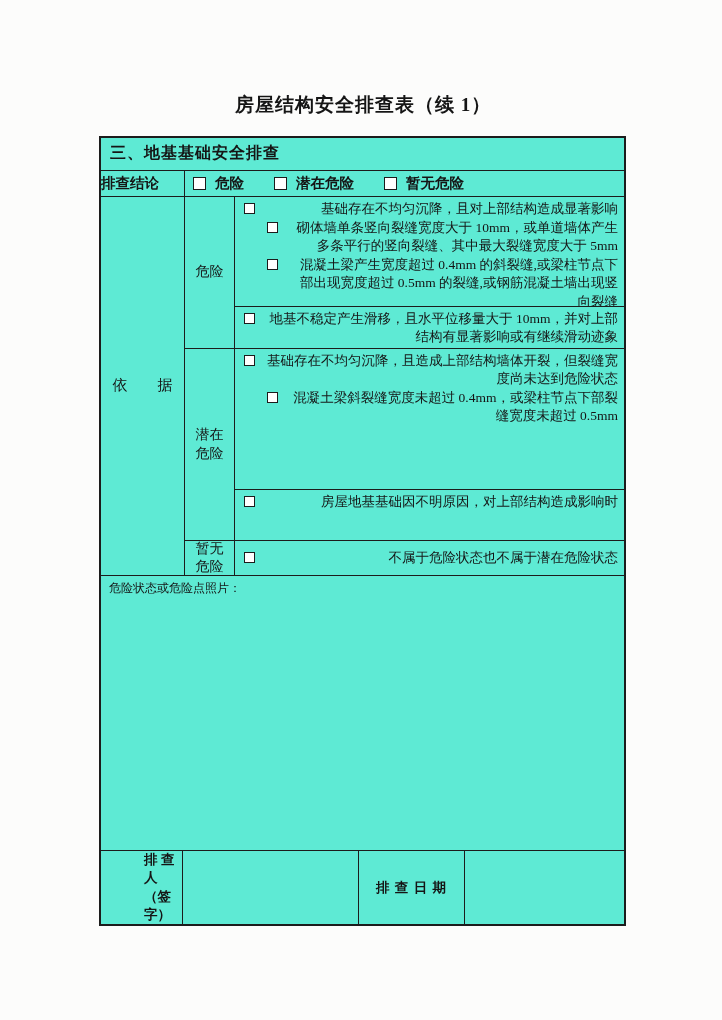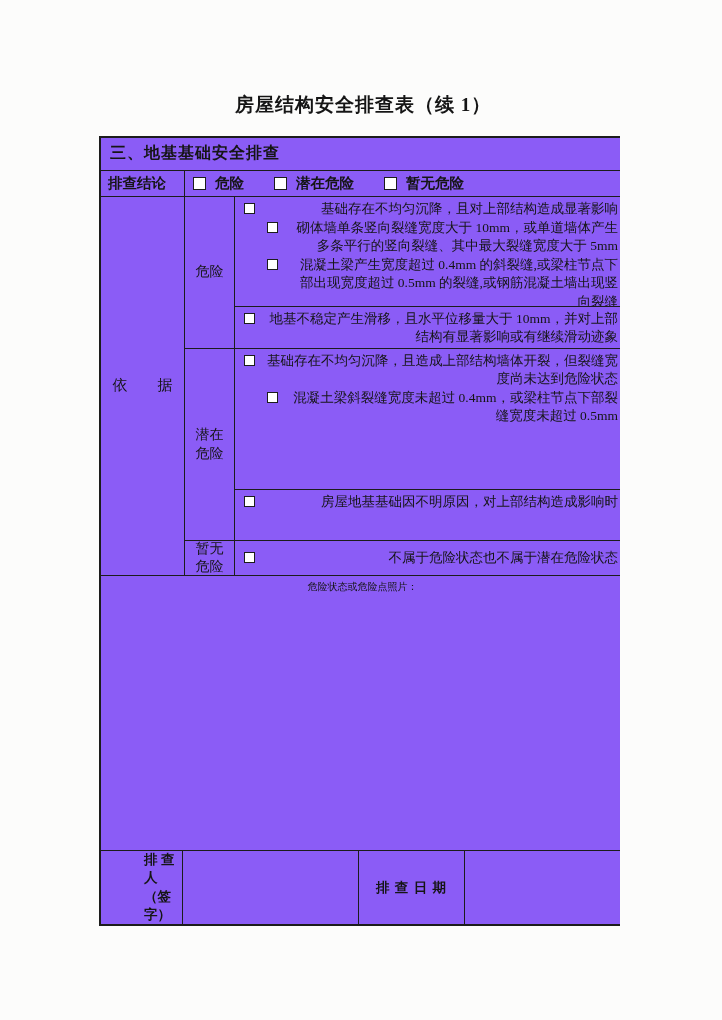--- a/index.html
+++ b/index.html
@@ -2,41 +2,41 @@
 <html><head>
 <meta charset="utf-8">
 <style>
   * { box-sizing: border-box; margin: 0; padding: 0; }
   html, body { width: 722px; height: 1020px; }
   body {
     background: #fcfcfb;
     color: #151515;
     font-family: "Liberation Serif", "DejaVu Serif", serif;
   }
-  .sheet { position: relative; width: 620px; height: 1020px; overflow: hidden; }
+  .sheet { position: relative; width: 722px; height: 1020px; overflow: hidden; }
 
   .doc-title {
     position: absolute; top: 92px; left: 0; width: 726px;
     text-align: center; font-size: 19px; font-weight: bold; letter-spacing: 1px;
   }
 
   .form-table {
     position: absolute; left: 99px; top: 136px; width: 527px; height: 790px;
     border: 2px solid #1c1c1c; display: flex; flex-direction: column;
-    background: #8b5cf6; overflow: hidden;
+    background: #5eead4; overflow: hidden;
   }
 
   .sec-header {
     height: 34px; border-bottom: 1.6px solid #1c1c1c;
     display: flex; align-items: center; padding-left: 9px;
     font-size: 16px; font-weight: bold; letter-spacing: 1px;
   }
 
   .concl-row { height: 28px; border-bottom: 1.6px solid #1c1c1c; display: flex; font-weight: bold; font-size: 14.5px; }
-  .concl-label { width: 84px; border-right: 1.6px solid #1c1c1c; display: flex; align-items: center; padding-left: 7px; }
+  .concl-label { width: 84px; border-right: 1.6px solid #1c1c1c; display: flex; align-items: center; }
   .concl-opts { flex: 1; display: flex; align-items: center; padding-left: 8px; gap: 30px; }
   .opt { display: flex; align-items: center; gap: 9px; }
 
   .cb { flex: 0 0 auto; width: 11px; height: 11px; border: 1.6px solid #1c1c1c; background: #fff; }
   .cb-bold { width: 13px; height: 13px; border-width: 1.8px; }
 
   .basis { height: 396px; border-bottom: 1.6px solid #1c1c1c; display: flex; overflow: hidden; }
   .basis-label-cell {
     width: 84px; border-right: 1.6px solid #1c1c1c;
     display: flex; align-items: center; justify-content: center;
@@ -58,21 +58,21 @@
   .h-cat0 { height: 158px; } .h-cat1 { height: 202px; } .h-cat2 { height: 36px; }
   .h-a { height: 114px; } .h-b { height: 44px; }
   .h-c { height: 140px; } .h-d { height: 40px; } .h-e { height: 21px; }
   .h-f { height: 36px; }
 
   .item { display: flex; align-items: flex-start; font-size: 13.5px; line-height: 18.5px; }
   .item .cb { margin: 3px 9px 0 1px; }
   .item.lvl2 { margin-left: 23px; }
   .itxt { flex: 1; }
 
-  .photo-row { height: 288px; border-bottom: 1.6px solid #1c1c1c; padding: 4px 8px; font-size: 10px; text-align: center; }
+  .photo-row { height: 288px; border-bottom: 1.6px solid #1c1c1c; padding: 4px 8px; font-size: 12px; }
 
   .footer-row { flex: 1; display: flex; font-weight: bold; font-size: 13.5px; }
   .f-inspector-label {
     width: 82px; border-right: 1.6px solid #1c1c1c;
     display: flex; flex-direction: column; align-items: center; justify-content: center;
     line-height: 1.35;
     padding-left: 43px;
   }
   .f-inspector-value { width: 176px; border-right: 1.6px solid #1c1c1c; }
   .f-date-label {

